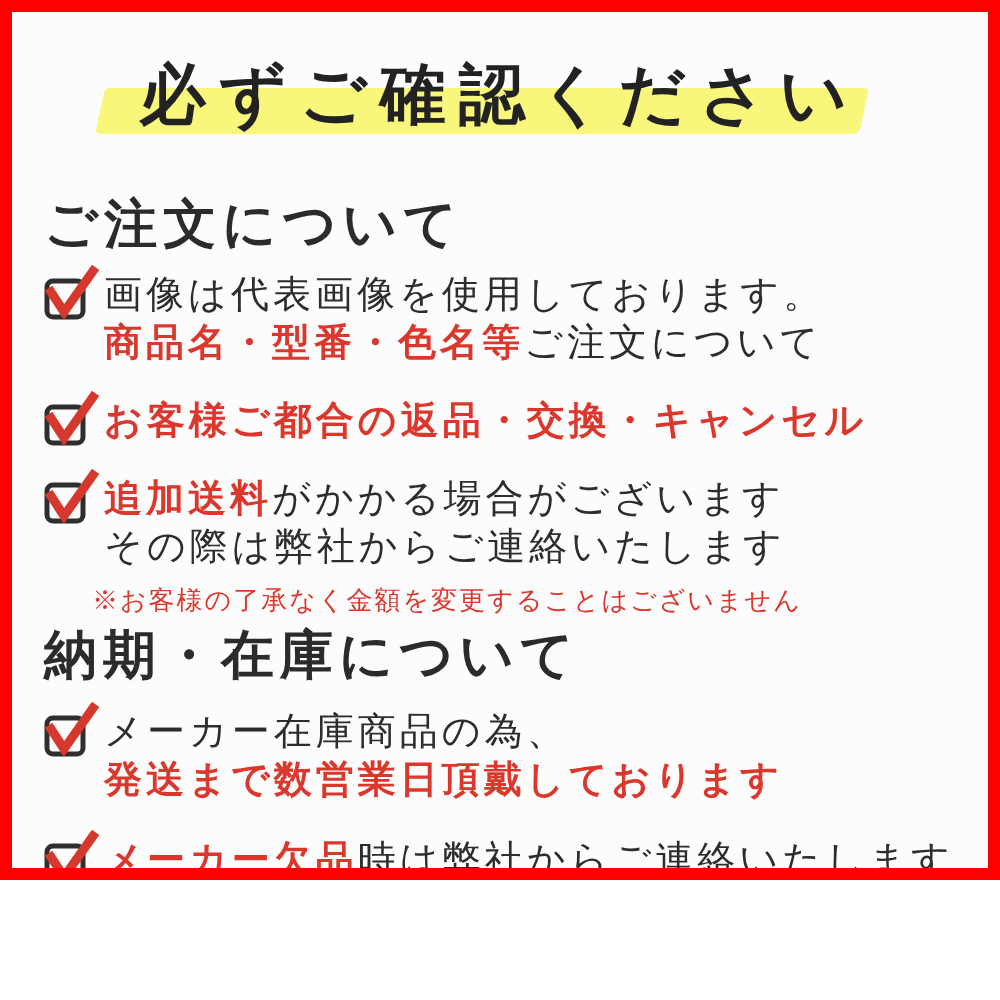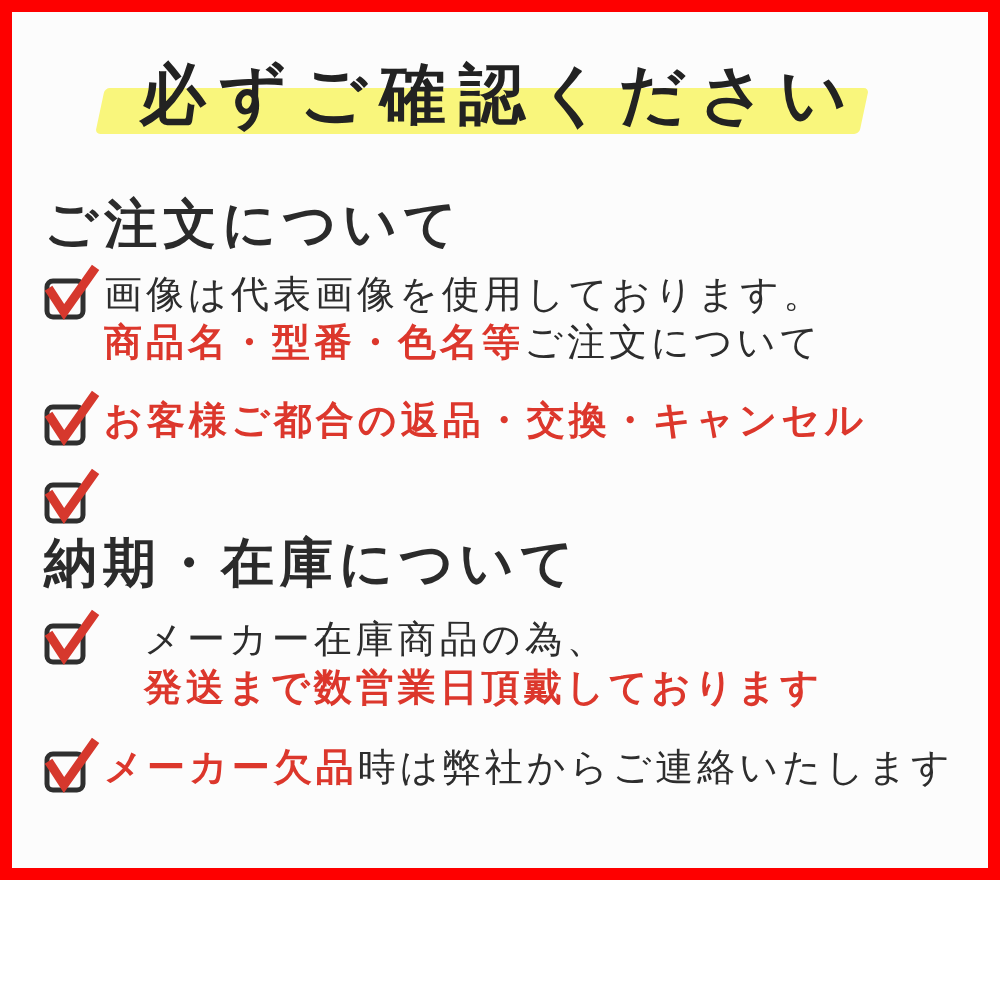--- a/index.html
+++ b/index.html
@@ -33,21 +33,21 @@
   h2.section-heading{
     margin:0;margin-left:32px;font-size:53px;font-weight:bold;
     letter-spacing:6px;line-height:1.15;color:#2b2b2b;white-space:nowrap;
   }
   h2.h-order{margin-top:44px;}
   h2.h-stock{margin-top:7px;}
   .item{display:flex;align-items:flex-start;margin-left:32px;}
   .i1{margin-top:15px;}
   .i2{margin-top:30px;}
   .i3{margin-top:26px;}
-  .i4{margin-top:21px;gap:40px;}
+  .i4{margin-top:21px;}
   .i5{margin-top:32px;}
   .cb{flex:none;width:52px;height:58px;margin-top:-6px;}
   .cb svg{overflow:visible;display:block;}
   .itext{margin-left:8px;}
   .line{font-size:38px;letter-spacing:4px;line-height:48px;white-space:nowrap;}
   .seg{color:var(--text-black);text-align:center;}
   .seg.red{color:var(--accent-red);font-weight:bold;}
   .note{
     font-size:26px;letter-spacing:2px;line-height:34px;margin-top:14px;margin-left:-12px;
     color:var(--accent-red);white-space:nowrap;
@@ -90,20 +90,25 @@
     </div>
   </div>
 
   <div class="item i3">
     <span class="cb">
       <svg width="52" height="58" viewBox="0 0 52 58" xmlns="http://www.w3.org/2000/svg">
         <rect x="3" y="17" width="36" height="36" rx="6" fill="none" stroke="#2f2f2f" stroke-width="5"></rect>
         <path d="M 7 28 L 20 48 L 49 7" fill="none" stroke="#d6382d" stroke-width="9" stroke-linecap="square" stroke-linejoin="miter"></path>
       </svg>
     </span>
+    <div class="itext">
+      <div class="line"><span class="seg red">追加送料</span><span class="seg">がかかる場合がございます</span></div>
+      <div class="line"><span class="seg">その際は弊社からご連絡いたします</span></div>
+      <div class="note">※お客様の了承なく金額を変更することはございません</div>
+    </div>
   </div>
 
   <h2 class="section-heading h-stock">納期・在庫について</h2>
 
   <div class="item i4">
     <span class="cb">
       <svg width="52" height="58" viewBox="0 0 52 58" xmlns="http://www.w3.org/2000/svg">
         <rect x="3" y="17" width="36" height="36" rx="6" fill="none" stroke="#2f2f2f" stroke-width="5"></rect>
         <path d="M 7 28 L 20 48 L 49 7" fill="none" stroke="#d6382d" stroke-width="9" stroke-linecap="square" stroke-linejoin="miter"></path>
       </svg>

